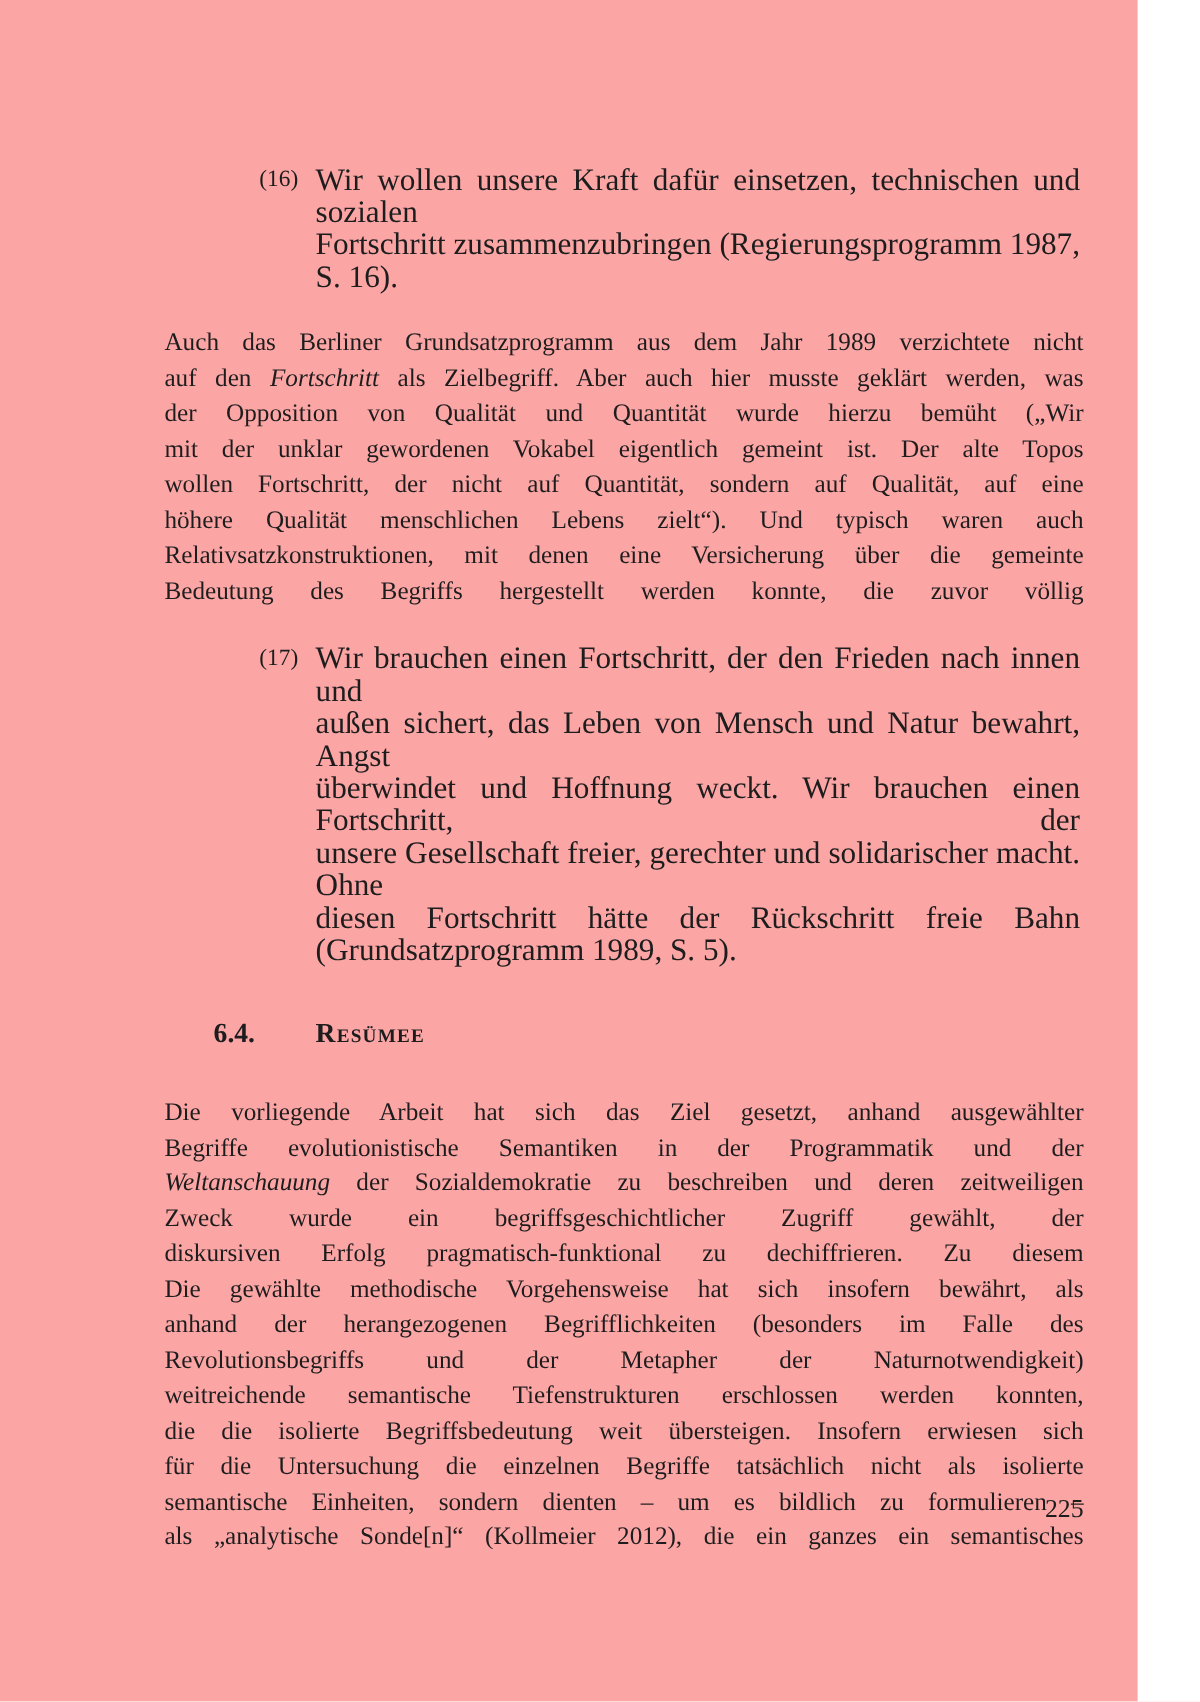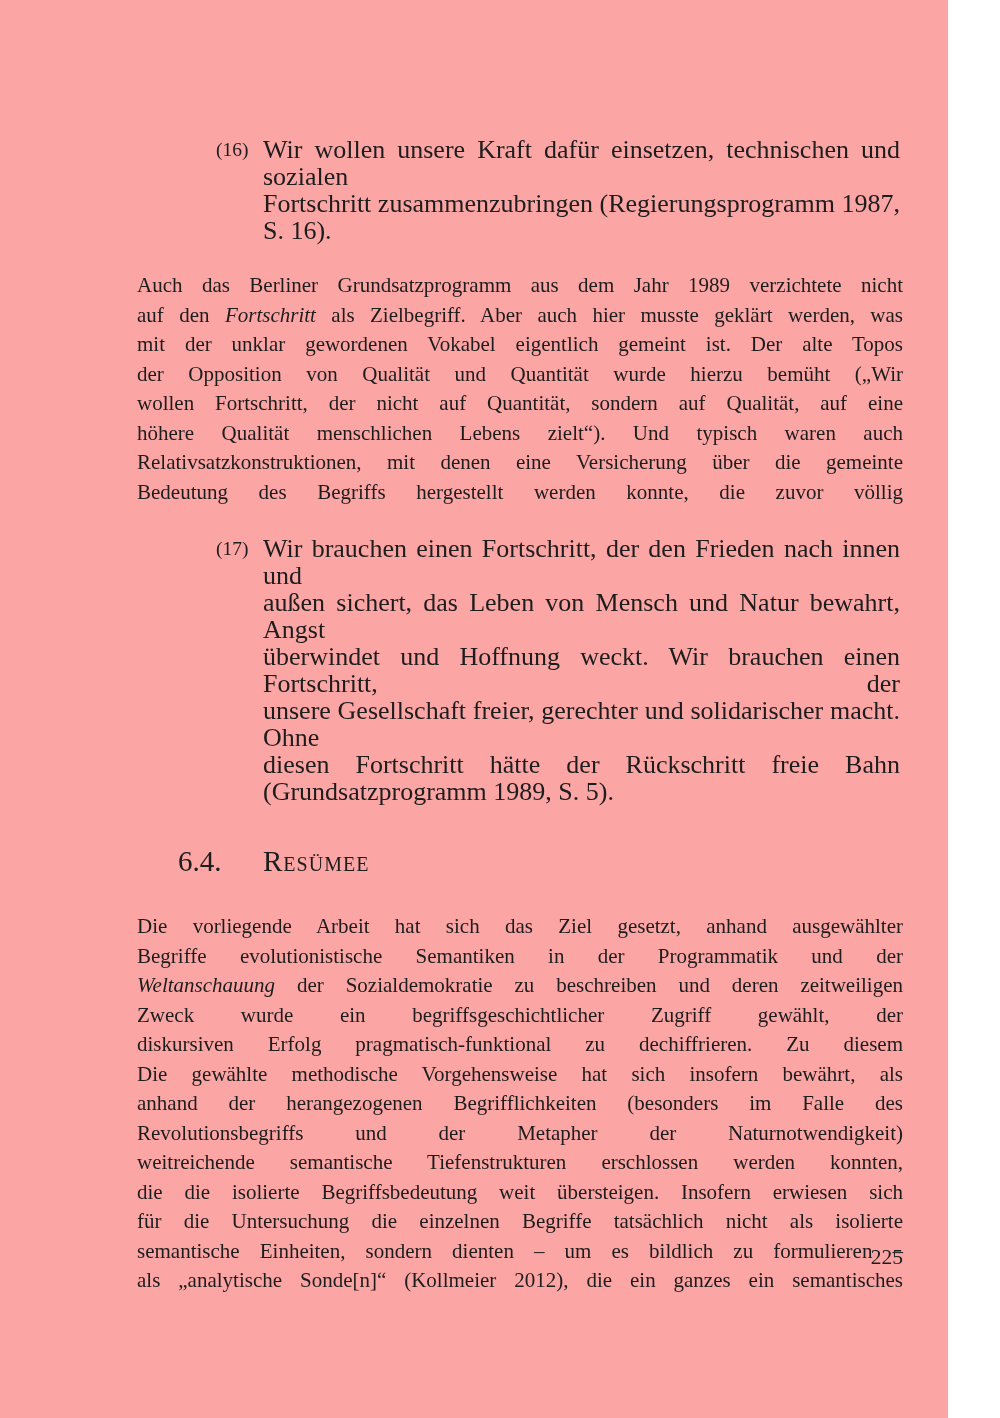--- a/index.html
+++ b/index.html
@@ -55,21 +55,22 @@
     line-height: 27px;
   }
   .line.last { text-align-last: left; }
   .it { font-style: italic; }
 
   
   .heading {
     margin-left: 41px;
     height: 30px;
     line-height: 30px;
-    font-size: 29px;
+    font-size: 23px;
+    font-weight: bold;
   }
   .h-num {
     display: inline-block;
     width: 85px;
   }
   .h-title {
     font-variant: small-caps;
     letter-spacing: 1px;
   }
 
@@ -95,22 +96,22 @@
 <div class="page" data-name="document-page">
   <div class="text-column" data-name="text-column">
       <div class="block quote" data-name="quote-16">
         <span class="q-marker" data-name="quote-marker">(16)</span>
         <div class="line" data-name="text-line"><span data-name="text-segment">Wir wollen unsere Kraft dafür einsetzen, technischen und sozialen</span></div>
         <div class="line last" data-name="text-line"><span data-name="text-segment">Fortschritt zusammenzubringen (Regierungsprogramm 1987, S. 16).</span></div>
       </div>
       <div class="block paragraph" data-name="para-1">
         <div class="line" data-name="text-line"><span data-name="text-segment">Auch das Berliner Grundsatzprogramm aus dem Jahr 1989 verzichtete nicht</span></div>
         <div class="line" data-name="text-line"><span data-name="text-segment">auf den </span><span data-name="text-segment" class="it">Fortschritt</span><span data-name="text-segment"> als Zielbegriff. Aber auch hier musste geklärt werden, was</span></div>
+        <div class="line" data-name="text-line"><span data-name="text-segment">der Opposition von Qualität und Quantität wurde hierzu bemüht („Wir</span></div>
         <div class="line" data-name="text-line"><span data-name="text-segment">mit der unklar gewordenen Vokabel eigentlich gemeint ist. Der alte Topos</span></div>
-        <div class="line" data-name="text-line"><span data-name="text-segment">der Opposition von Qualität und Quantität wurde hierzu bemüht („Wir</span></div>
         <div class="line" data-name="text-line"><span data-name="text-segment">wollen Fortschritt, der nicht auf Quantität, sondern auf Qualität, auf eine</span></div>
         <div class="line" data-name="text-line"><span data-name="text-segment">höhere Qualität menschlichen Lebens zielt“). Und typisch waren auch</span></div>
         <div class="line" data-name="text-line"><span data-name="text-segment">Relativsatzkonstruktionen, mit denen eine Versicherung über die gemeinte</span></div>
         <div class="line" data-name="text-line"><span data-name="text-segment">Bedeutung des Begriffs hergestellt werden konnte, die zuvor völlig</span></div>
       </div>
       <div class="block quote" data-name="quote-17">
         <span class="q-marker" data-name="quote-marker">(17)</span>
         <div class="line" data-name="text-line"><span data-name="text-segment">Wir brauchen einen Fortschritt, der den Frieden nach innen und</span></div>
         <div class="line" data-name="text-line"><span data-name="text-segment">außen sichert, das Leben von Mensch und Natur bewahrt, Angst</span></div>
         <div class="line" data-name="text-line"><span data-name="text-segment">überwindet und Hoffnung weckt. Wir brauchen einen Fortschritt, der</span></div>

